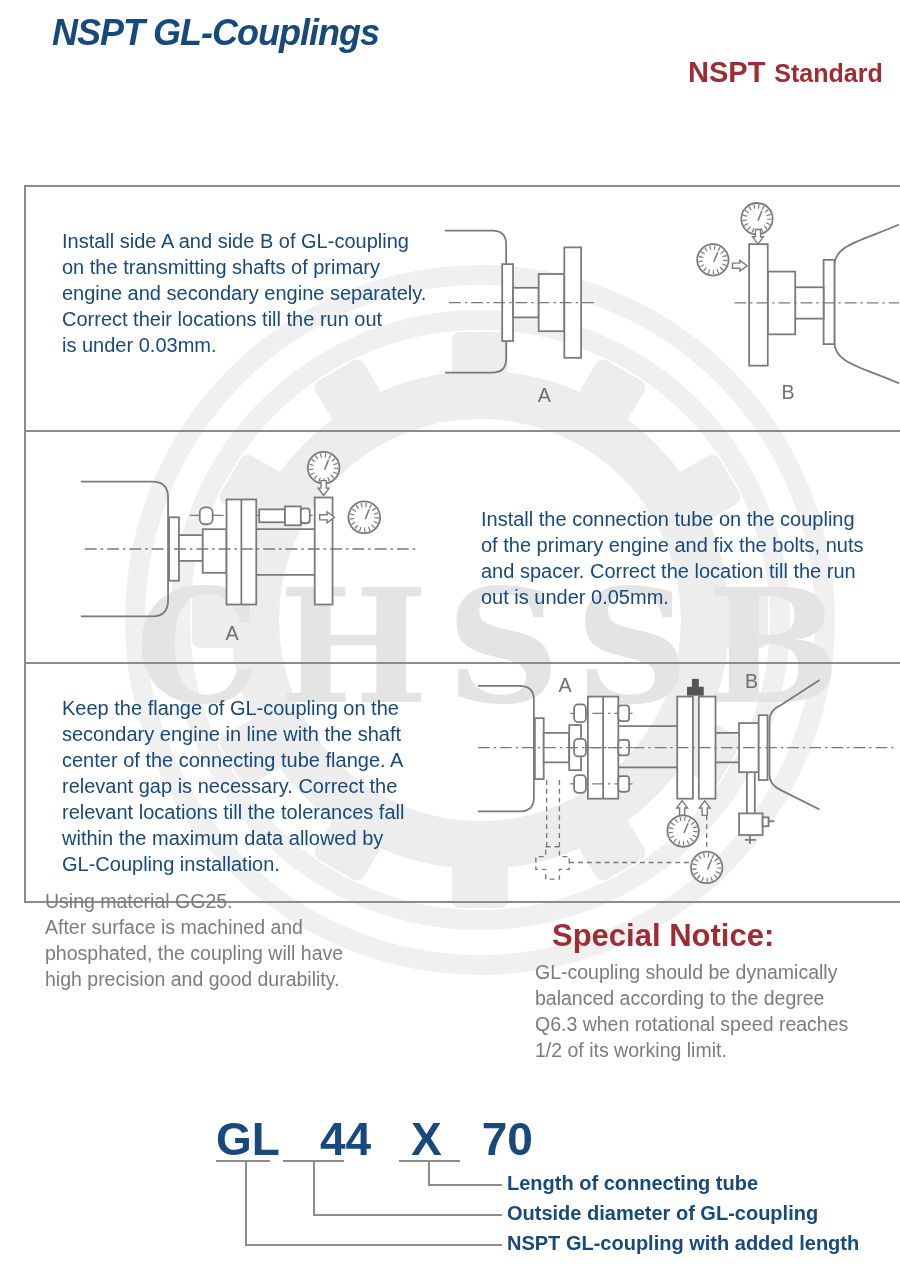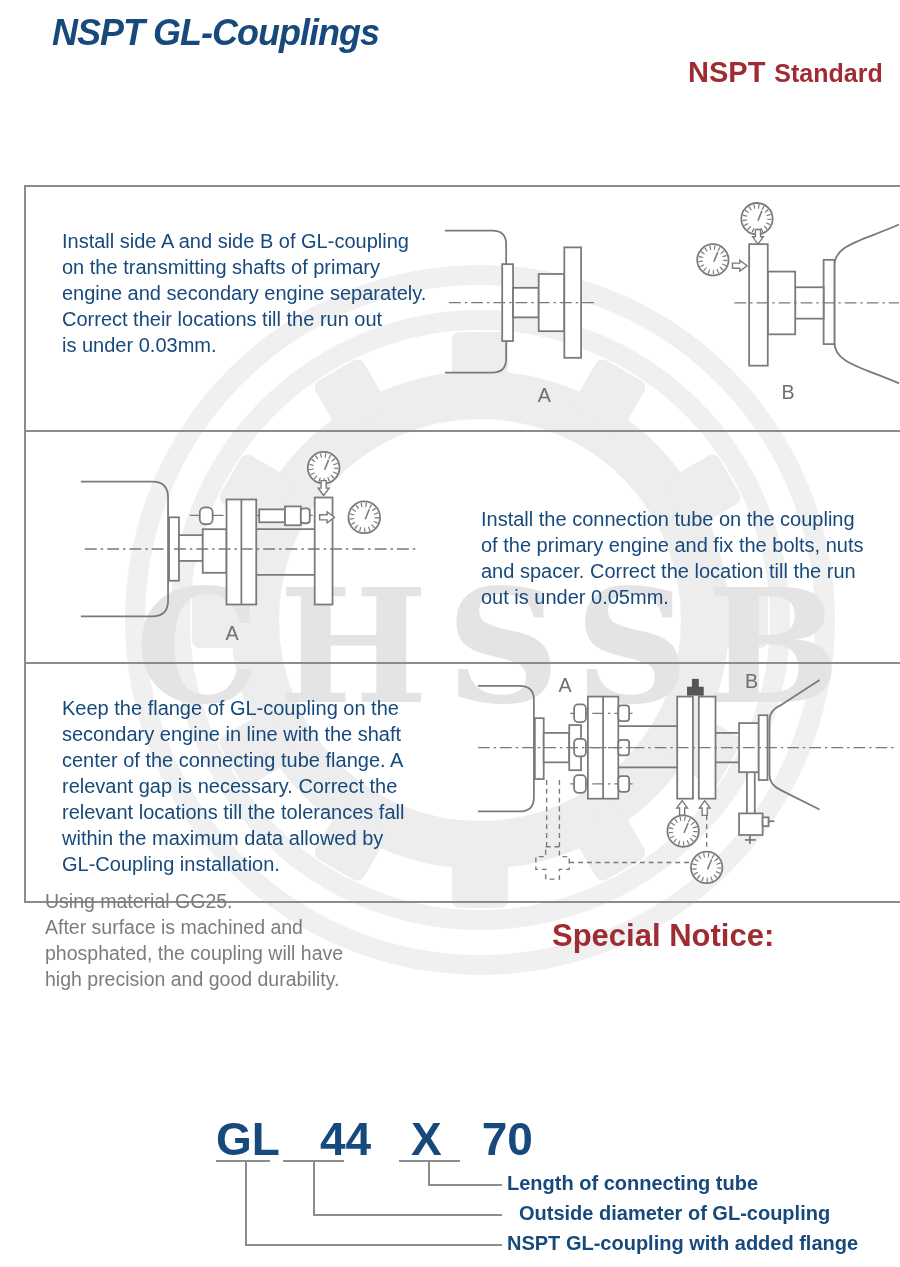--- a/index.html
+++ b/index.html
@@ -55,21 +55,21 @@
   .u2{left:283px;top:1160px;width:61px;height:2px;}
   .u3{left:399px;top:1160px;width:61px;height:2px;}
   .v1{left:245px;top:1160px;width:2px;height:86px;}
   .v2{left:313px;top:1160px;width:2px;height:56px;}
   .v3{left:428px;top:1160px;width:2px;height:26px;}
   .h1{left:428px;top:1184px;width:74px;height:2px;}
   .h2{left:313px;top:1214px;width:189px;height:2px;}
   .h3{left:245px;top:1244px;width:257px;height:2px;}
   .callout{position:absolute;left:507px;font-size:20px;font-weight:bold;color:var(--primary-blue);}
   .c1{top:1172px;}
-  .c2{top:1202px;margin-left:12px;}
+  .c2{top:1202px;}
   .c3{top:1232px;}
 </style>
 </head>
 <body>
 
 <svg width="0" height="0" style="position:absolute" aria-hidden="true">
   <defs>
     <g id="g-gauge">
       <circle r="16" fill="#fff" stroke="currentColor" stroke-width="1.8"></circle>
       <circle r="12.5" fill="none" stroke="currentColor" stroke-width="4.5" stroke-dasharray="1.2,3.4"></circle>
@@ -239,33 +239,37 @@
           <text x="276" y="22">B</text>
         </svg>
       </div>
     </div>
 
     <p class="material pre">Using material GG25.
 After surface is machined and
 phosphated, the coupling will have
 high precision and good durability.</p>
     <h3 class="notice-title">Special Notice:</h3>
+    <p class="notice-body pre">GL-coupling should be dynamically
+balanced according to the degree
+Q6.3 when rotational speed reaches
+1/2 of its working limit.</p>
 
     <div class="code">
       <span>GL</span>
       <span>44</span>
       <span>X</span>
       <span>70</span>
     </div>
     <div class="lin u1"></div>
     <div class="lin u2"></div>
     <div class="lin u3"></div>
     <div class="lin v1"></div>
     <div class="lin v2"></div>
     <div class="lin v3"></div>
     <div class="lin h1"></div>
     <div class="lin h2"></div>
     <div class="lin h3"></div>
     <div class="callout c1">Length of connecting tube</div>
     <div class="callout c2">Outside diameter of GL-coupling</div>
-    <div class="callout c3">NSPT GL-coupling with added flange</div>
+    <div class="callout c3">NSPT GL-coupling with added length</div>
   </div>
 </div>
 
 </body></html>

